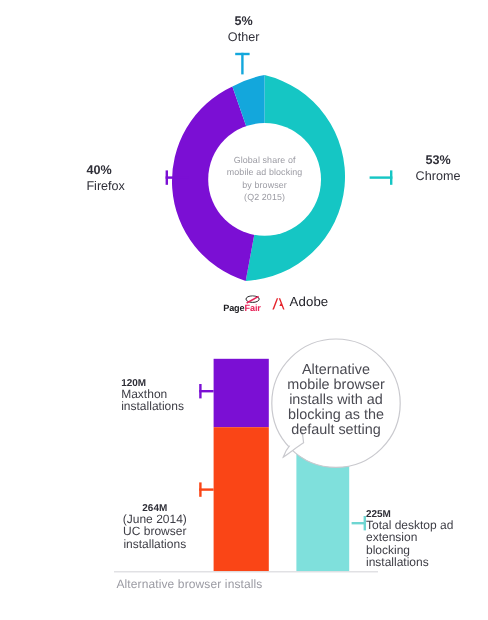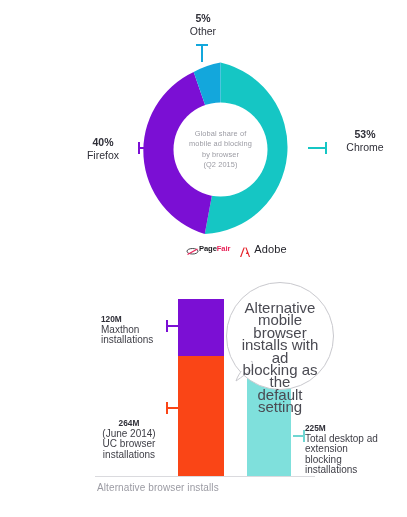--- a/index.html
+++ b/index.html
@@ -27,41 +27,41 @@
     display:block;font-size:7.4px;line-height:10.2px;color:#9b9ba3;text-align:center;
     letter-spacing:.1px;
   }
 
   
   .lbl{position:absolute;text-align:center;}
   .lbl .pct{display:block;font-size:10.5px;font-weight:bold;color:#2f2f38;line-height:12.5px;}
   .lbl .nm{display:block;font-size:10.5px;color:#2f2f38;line-height:12.5px;}
 
   #label-other{left:172px;top:12px;width:62px;}
-  #label-firefox{left:72px;top:136px;width:62px;text-align:center;}
+  #label-firefox{left:72px;top:136px;width:62px;text-align:left;}
   #label-chrome{left:332px;top:128px;width:66px;text-align:center;}
 
   
   .tick{position:absolute;}
   #tick-other{left:196px;top:44px;width:12px;height:18px;}
   #tick-other .bar{position:absolute;left:0;top:0;width:12px;height:2px;background:#13A7DC;}
   #tick-other .stem{position:absolute;left:5px;top:0;width:2px;height:18px;background:#13A7DC;}
 
   #tick-firefox{left:138px;top:142px;width:19px;height:12px;}
   #tick-firefox .bar{position:absolute;left:0;top:5px;width:19px;height:2px;background:#7B0FD4;}
   #tick-firefox .stem{position:absolute;left:0;top:0;width:2px;height:12px;background:#7B0FD4;}
 
   #tick-chrome{left:308px;top:142px;width:19px;height:12px;}
   #tick-chrome .bar{position:absolute;left:0;top:5px;width:19px;height:2px;background:#15C6C4;}
   #tick-chrome .stem{position:absolute;left:17px;top:0;width:2px;height:12px;background:#15C6C4;}
 
   
   .logos{position:absolute;display:flex;align-items:center;gap:9px;}
   #logos-top{left:186px;top:243px;}
-  .pagefair{display:flex;align-items:center;line-height:1;}
+  .pagefair{display:flex;flex-direction:column;align-items:flex-end;line-height:1;}
   .pf-mark{width:13px;height:9px;position:relative;margin-bottom:1px;}
   .pf-text{font-size:7.6px;font-weight:bold;letter-spacing:-.1px;}
   .pf-text .a{color:#1b1b1f;}
   .pf-text .b{color:#E8255A;}
   .adobe{display:flex;align-items:center;gap:3px;}
   .adobe-mark{width:12px;height:11px;}
   .adobe-text{font-size:11px;color:#23232a;letter-spacing:.1px;}
 
   
   #bars-area{position:absolute;left:0;top:0;width:407px;height:247px;}
@@ -100,21 +100,21 @@
 
   
   #callout{position:absolute;left:226px;top:12px;width:108px;height:108px;}
   #callout .circle{
     position:absolute;left:0;top:0;width:108px;height:108px;
     border:1px solid #c9c9ce;border-radius:50%;box-sizing:border-box;background:#fff;
   }
   #callout .tail{position:absolute;left:9px;top:78px;width:20px;height:22px;}
   #callout .ctext{
     position:absolute;left:8px;top:20px;width:92px;text-align:center;
-    font-size:15px;line-height:12.4px;color:#4a4a52;
+    font-size:12px;line-height:12.4px;color:#4a4a52;
   }
 </style>
 </head>
 <body>
 
 <div class="panel" id="panel-donut">
 
   <div class="donut-wrap">
     <svg class="donut-svg" viewBox="0 0 175 175">
 

